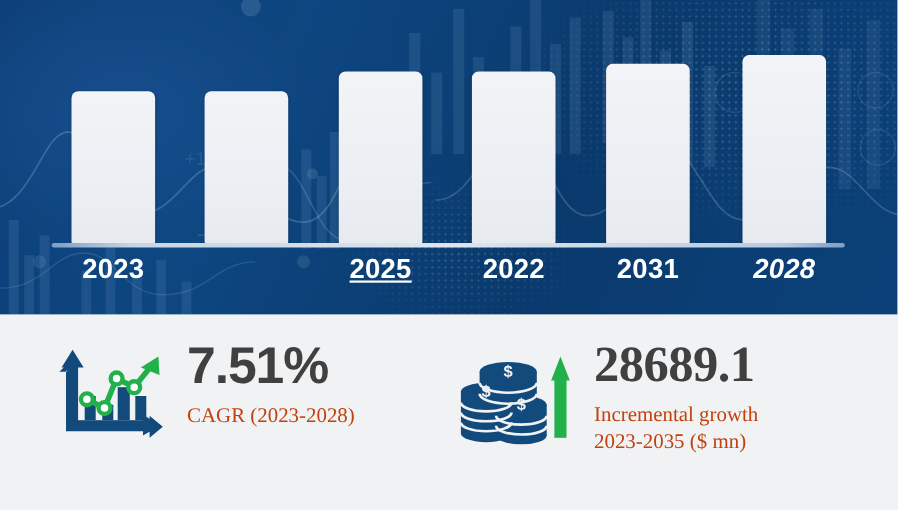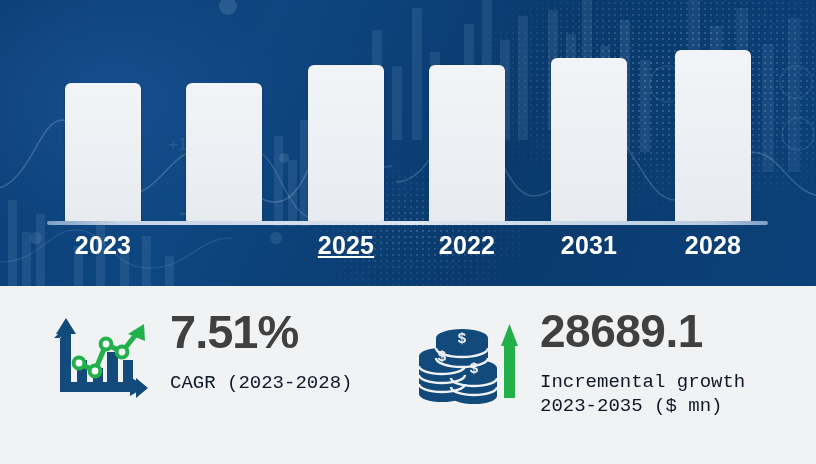--- a/index.html
+++ b/index.html
@@ -141,27 +141,27 @@
     margin-left: 18px;
   }
   .stat-value {
     color: #404040;
     font-weight: bold;
     line-height: 1;
     font-family: "Liberation Sans", sans-serif;
     white-space: nowrap;
   }
   .stat-cagr .stat-value { font-size: 47px; letter-spacing: -1px; }
-  .stat-growth .stat-value { font-size: 46px; letter-spacing: -0.5px; }
+  .stat-growth .stat-value { font-size: 46px; letter-spacing: -0.5px; font-family: Liberation Serif, serif; }
   .stat-caption {
-    margin-top: 17px;
-    color: #0f172a;
+    margin-top: 12px;
+    color: #c2410c;
     font-size: 19px;
     line-height: 1.25;
-    font-family: Liberation Mono, monospace;
+    font-family: Liberation Serif, serif;
     white-space: pre-line;
   }
   .stat-growth .stat-text { margin-left: 22px; }
 </style>
 </head>
 <body>
 
 <div class="infographic">
 
   <div class="chart-panel">
@@ -230,21 +230,21 @@
       <div class="bar" style="left:429px; top:65px;  height:157px;"></div>
       <div class="bar" style="left:551px; top:58px;  height:164px;"></div>
       <div class="bar" style="left:675px; top:50px;  height:172px;"></div>
 
       <div class="axis-line"></div>
 
       <div class="year-label" style="left:43px;">2023</div>
       <div class="year-label" style="left:286px;text-decoration:underline;">2025</div>
       <div class="year-label" style="left:407px;">2022</div>
       <div class="year-label" style="left:529px;">2031</div>
-      <div class="year-label" style="left:653px;">2028</div>
+      <div class="year-label" style="left:653px;font-style:italic;">2028</div>
     </div>
   </div>
 
   <div class="stats-panel">
 
     <div class="stat stat-cagr">
       <div class="stat-icon">
         <svg width="104" height="84" viewBox="0 0 104 84">
 
           <path d="M20 8 L12 22 L18 22 L18 68 L88 68 L88 62 L100 72 L88 82 L88 76 L12 76 L12 22 L6 22 Z" fill="#134a7c"></path>

